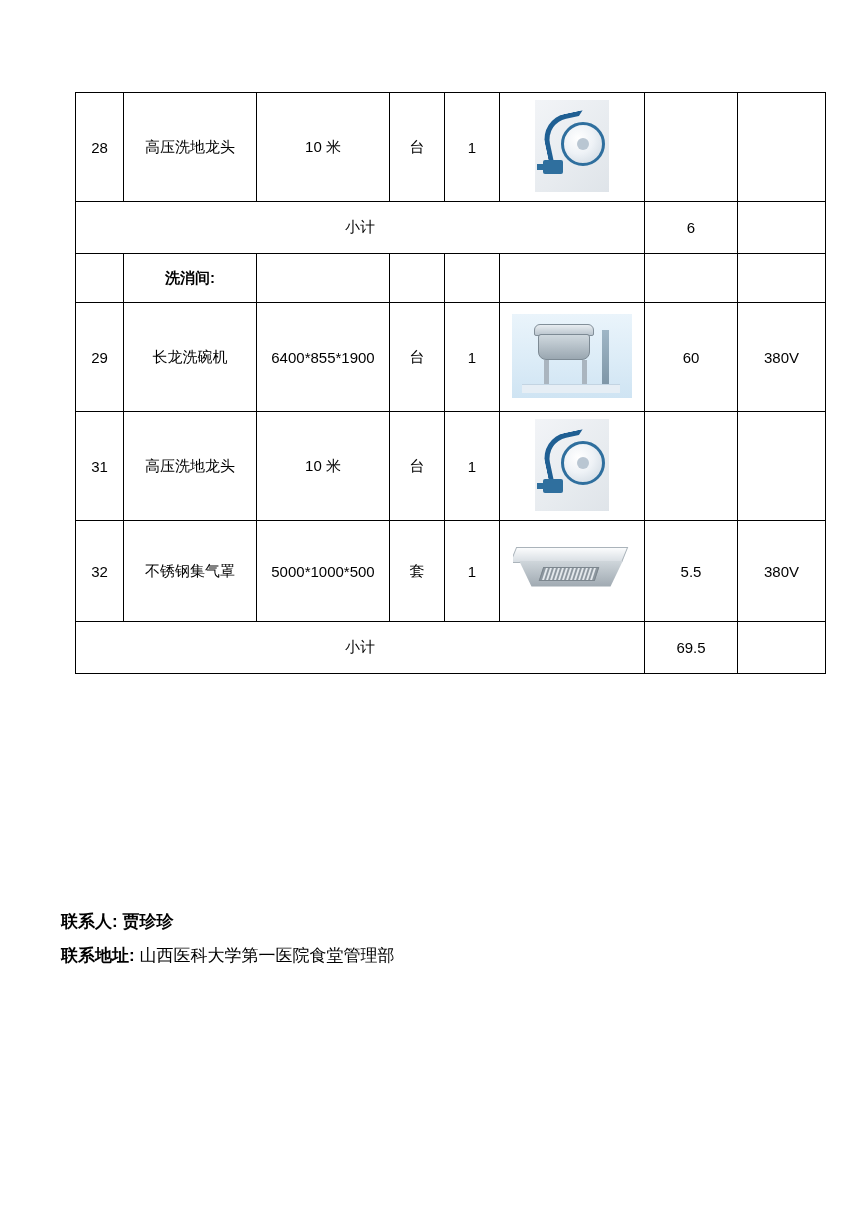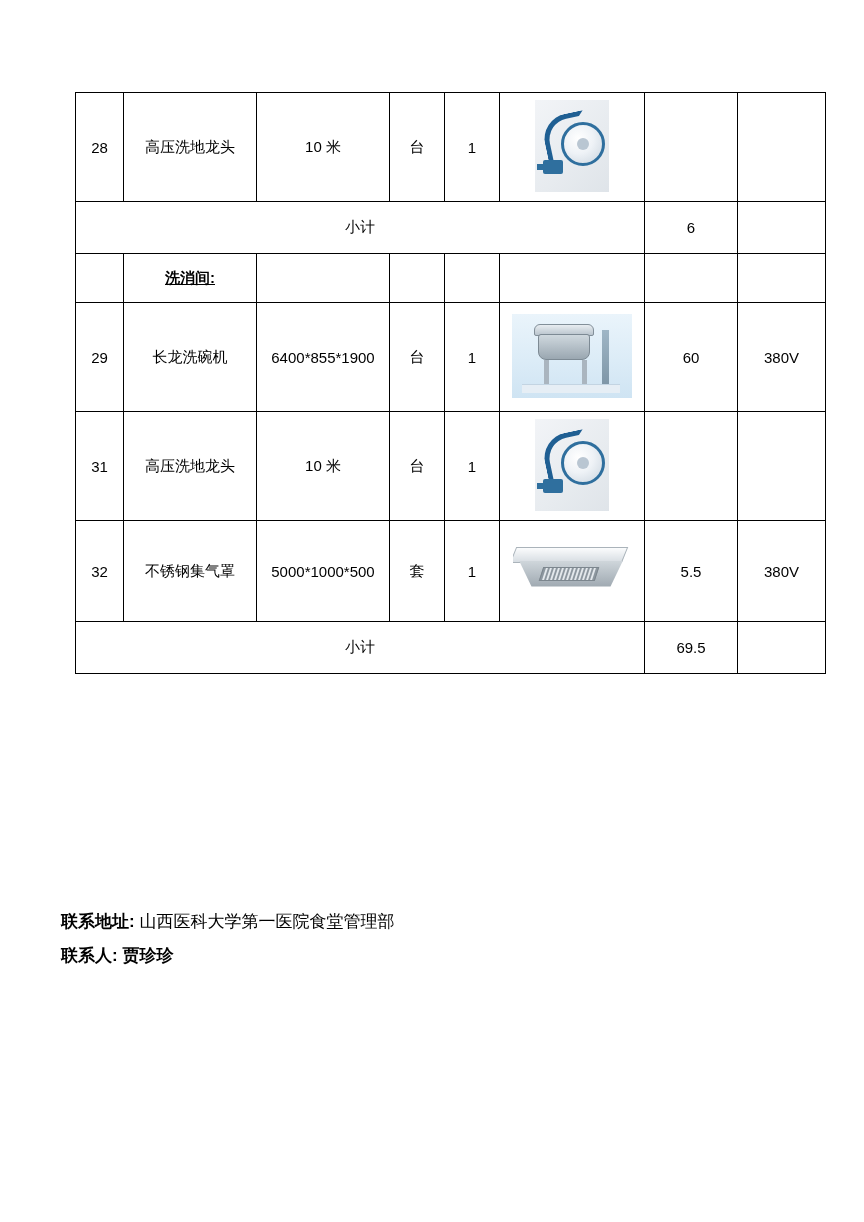--- a/index.html
+++ b/index.html
@@ -46,21 +46,21 @@
   col.c-img   { width: 145px; }
   col.c-power { width: 93px; }
   col.c-volt  { width: 88px; }
 
   .row-item { height: 109px; }
   .row-sub  { height: 52px; }
   .row-head { height: 49px; }
   .row-tall { height: 101px; }
 
   .cell-name { font-size: 15px; }
-  .bold { font-weight: bold; text-decoration: underline; }
+  .bold { font-weight: bold; }
   .left-pad { text-align: left; padding-left: 18px; }
 
   
   .fig {
     display: inline-block;
     position: relative;
     overflow: hidden;
   }
 
   
@@ -346,22 +346,22 @@
         <td colspan="6">小计</td>
         <td>69.5</td>
         <td></td>
       </tr>
 
     </tbody>
   </table>
 
   <div class="contact">
     <div class="line">
+      <span class="lbl">联系人:</span>
+      <span class="lbl">贾珍珍</span>
+    </div>
+    <div class="line">
       <span class="lbl">联系地址:</span>
       <span>山西医科大学第一医院食堂管理部</span>
     </div>
-    <div class="line">
-      <span class="lbl">联系人:</span>
-      <span class="lbl">贾珍珍</span>
-    </div>
   </div>
 
 </div>
 
 </body></html>

